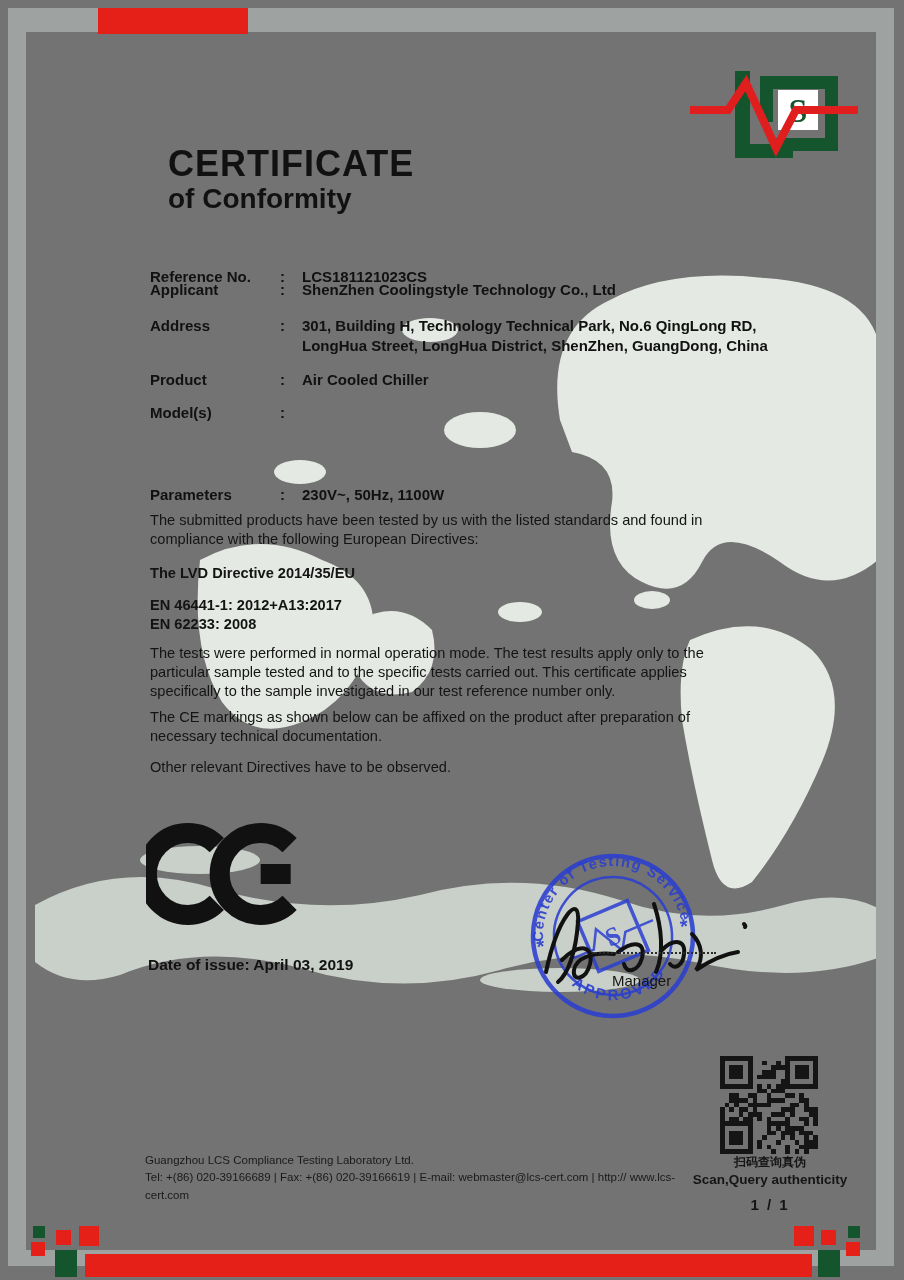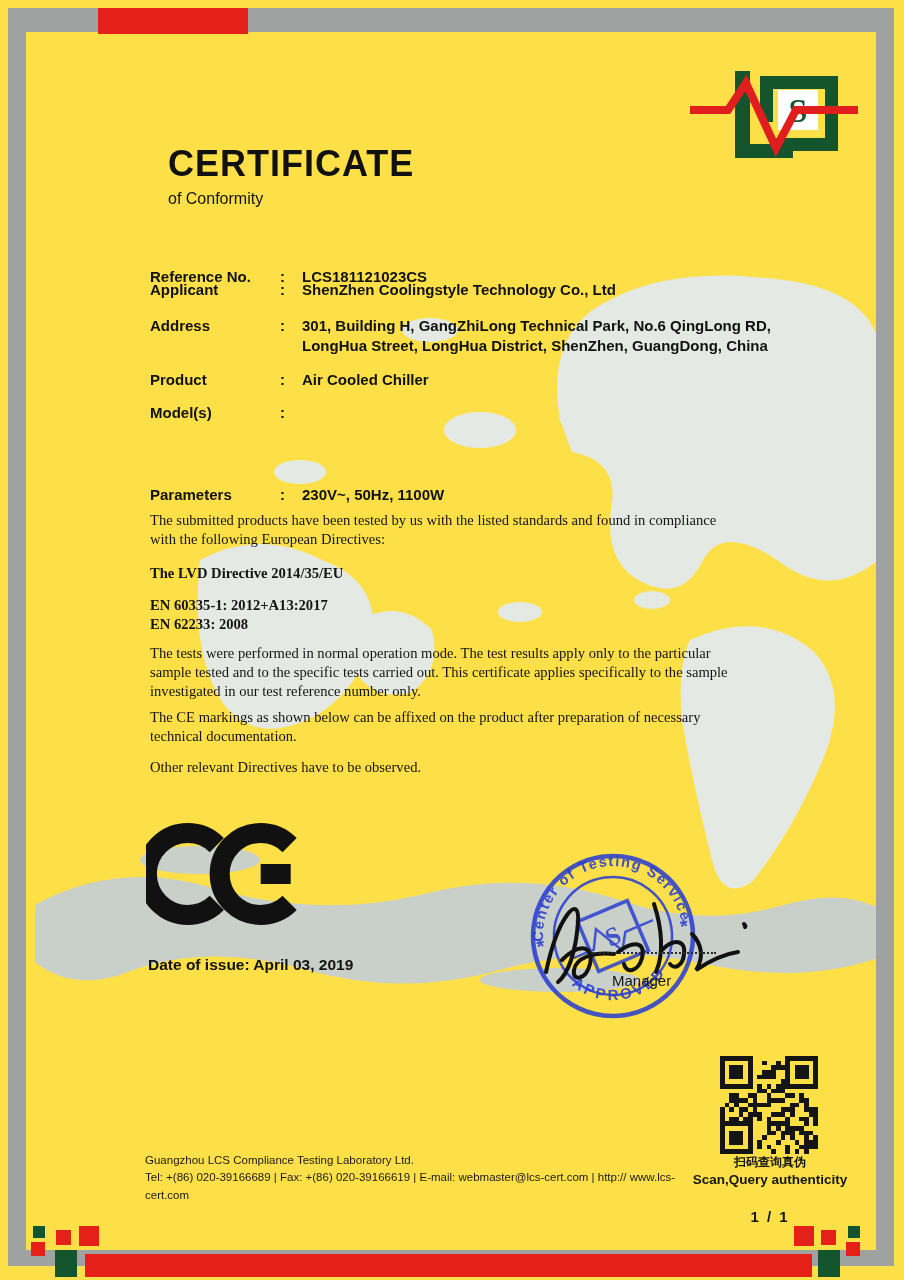--- a/index.html
+++ b/index.html
@@ -1,50 +1,50 @@
 <!DOCTYPE html>
 <html><head>
 <meta charset="utf-8">
 <style>
   html,body{margin:0;padding:0;background:#ffffff;}
-  .page{position:relative;width:904px;height:1280px;background:#fde047;overflow:hidden;
+  .page{position:relative;width:904px;height:1280px;background:#737373;overflow:hidden;
         font-family:"Liberation Sans",sans-serif;color:#161616;margin:0 auto;}
   .abs{position:absolute;}
   
   .frame{position:absolute;background:#9ea3a1;}
   .red{background:#e52019;}
   .green{background:#15552d;}
   
   .logo-svg{position:absolute;left:690px;top:60px;width:170px;height:112px;}
   
   .title{position:absolute;left:168px;top:144px;}
   .title .main{font-size:36px;font-weight:bold;letter-spacing:1px;line-height:40px;color:#111;}
-  .title .sub{font-size:16px;font-weight:normal;line-height:30px;color:#111;}
+  .title .sub{font-size:28px;font-weight:bold;line-height:30px;color:#111;}
   
   .frow{position:absolute;left:150px;width:648px;display:grid;grid-template-columns:130px 22px 1fr;
         font-size:15px;font-weight:bold;line-height:19.5px;color:#111;}
   .frow .colon{text-align:left;}
   
-  .para{position:absolute;left:150px;width:594px;font-size:14.6px;line-height:19px;color:#141414;font-family:Liberation Serif, serif;}
+  .para{position:absolute;left:150px;width:594px;font-size:14.6px;line-height:19px;color:#141414;}
   .bold{font-weight:bold;}
   
   .ce-svg{position:absolute;left:146px;top:810px;width:162px;height:128px;}
   
   .date{position:absolute;left:148px;top:956px;font-size:15.5px;font-weight:bold;color:#111;}
   
   .stamp-wrap{position:absolute;left:518px;top:843px;width:190px;height:186px;transform:rotate(-8deg);}
   .sig-svg{position:absolute;left:528px;top:876px;width:235px;height:112px;}
   .dotline{position:absolute;left:592px;top:952px;width:124px;border-bottom:2px dotted #2a2a2a;}
   .manager{position:absolute;left:612px;top:972px;font-size:15px;color:#151515;}
   
   .qr-svg{position:absolute;left:720px;top:1056px;width:98px;height:98px;}
   .qr-cap{position:absolute;left:660px;top:1154px;width:220px;text-align:center;font-weight:bold;color:#151515;}
   .qr-cap .cn{font-size:12px;line-height:17px;}
   .qr-cap .en{font-size:13.5px;line-height:17px;}
-  .qr-cap .pg{font-size:15px;margin-top:20px;letter-spacing:2px;}
+  .qr-cap .pg{font-size:15px;margin-top:8px;letter-spacing:2px;}
   
   .footer{position:absolute;left:145px;top:1152px;width:560px;font-size:11.5px;line-height:1.5;color:#1a1a1a;}
   .map{position:absolute;left:0;top:0;width:904px;height:1280px;}
 </style>
 </head>
 <body>
 
 <div class="page">
 
   <svg class="map" viewBox="0 0 904 1280" aria-hidden="true">
@@ -109,40 +109,40 @@
     <span>LCS181121023CS</span>
   </div>
   <div class="frow" style="top:280px;">
     <span>Applicant</span>
     <span class="colon">:</span>
     <span>ShenZhen Coolingstyle Technology Co., Ltd</span>
   </div>
   <div class="frow" style="top:316px;">
     <span>Address</span>
     <span class="colon">:</span>
-    <span>301, Building H, GangZhiLong Technical Park, No.6 QingLong RD, LongHua Street, LongHua District, ShenZhen, GuangDong, China</span>
+    <span>301, Building H, Technology Technical Park, No.6 QingLong RD, LongHua Street, LongHua District, ShenZhen, GuangDong, China</span>
   </div>
   <div class="frow" style="top:370px;">
     <span>Product</span>
     <span class="colon">:</span>
     <span>Air Cooled Chiller</span>
   </div>
   <div class="frow" style="top:403px;">
     <span>Model(s)</span>
     <span class="colon">:</span>
   </div>
   <div class="frow" style="top:485px;">
     <span>Parameters</span>
     <span class="colon">:</span>
     <span>230V~, 50Hz, 1100W</span>
   </div>
 
   <div class="para" style="top:511px;">The submitted products have been tested by us with the listed standards and found in compliance with the following European Directives:</div>
   <div class="para bold" style="top:564px;">The LVD Directive 2014/35/EU</div>
-  <div class="para bold" style="top:596px;">EN 60335-1: 2012+A13:2017</div>
+  <div class="para bold" style="top:596px;">EN 46441-1: 2012+A13:2017</div>
   <div class="para bold" style="top:615px;">EN 62233: 2008</div>
   <div class="para" style="top:708px;">The CE markings as shown below can be affixed on the product after preparation of necessary technical documentation.</div>
   <div class="para" style="top:644px;">The tests were performed in normal operation mode. The test results apply only to the particular sample tested and to the specific tests carried out. This certificate applies specifically to the sample investigated in our test reference number only.</div>
   <div class="para" style="top:758px;">Other relevant Directives have to be observed.</div>
 
   <svg class="ce-svg" viewBox="0 0 178 128" aria-hidden="false">
     <g stroke="#111111" stroke-width="22" fill="none">
       <path d="M 77.8,32.2 A 45,45 0 1 0 77.8,95.8"></path>
       <path d="M 157.8,32.2 A 45,45 0 1 0 157.8,95.8"></path>
       <line x1="126" y1="64" x2="159" y2="64"></line>

